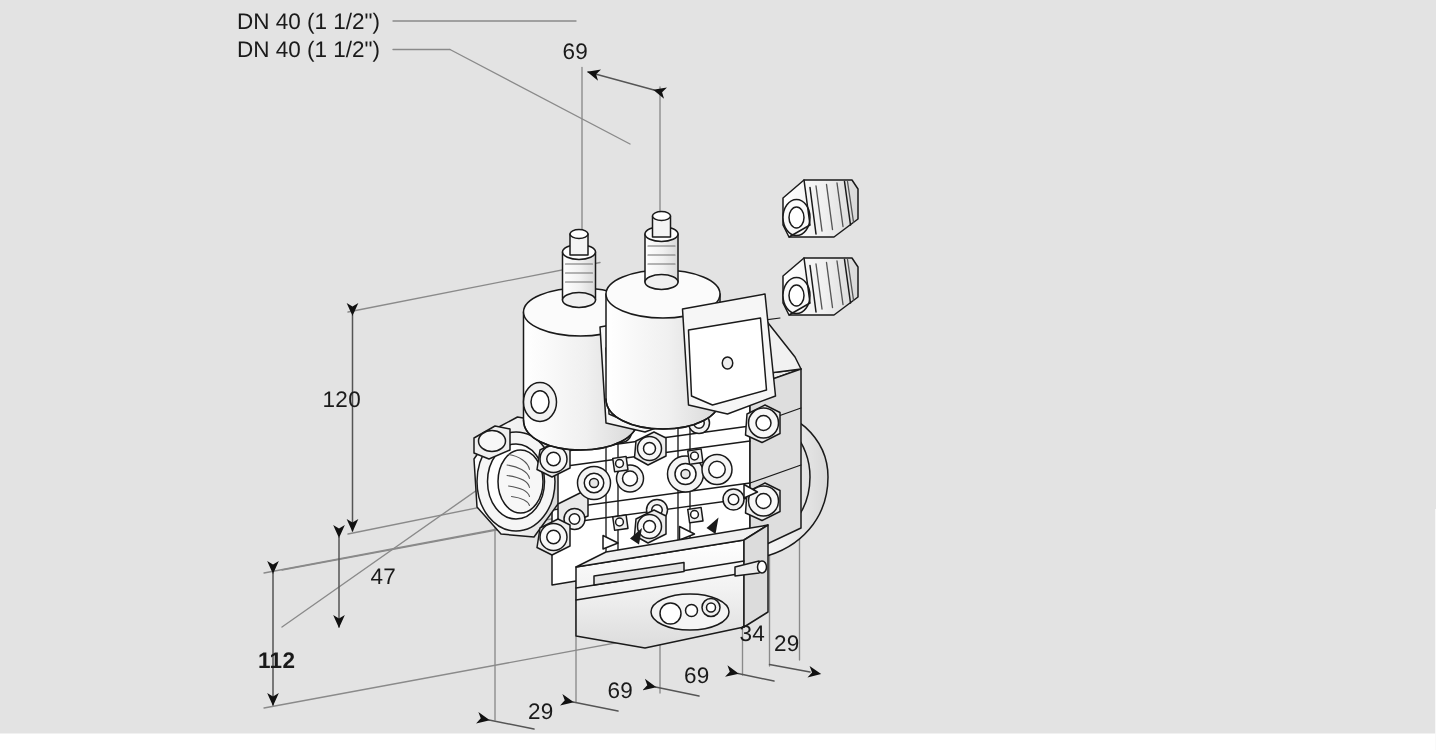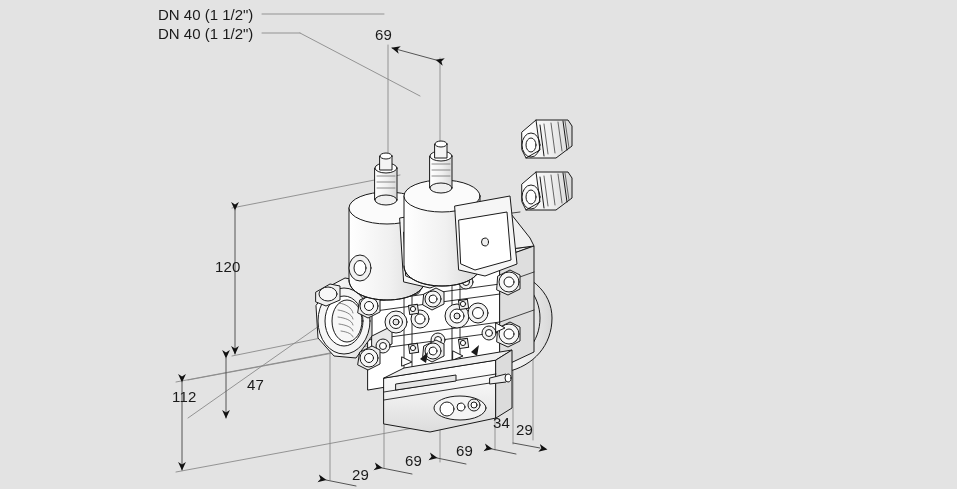--- a/index.html
+++ b/index.html
@@ -324,20 +324,20 @@
 
     </g>
   </svg>
 
   <div class="port-label" style="left:158px;top:6px;">DN 40 (1 1/2")</div>
   <div class="port-label" style="left:158px;top:25px;">DN 40 (1 1/2")</div>
 
   <div class="dim-label" style="left:375px;top:26px;">69</div>
   <div class="dim-label" style="left:215px;top:258px;">120</div>
   <div class="dim-label" style="left:215px;top:376px;margin-left:32px;">47</div>
-  <div class="dim-label" style="left:172px;top:388px;">112</div>
+  <div class="dim-label" style="left:172px;top:432px;font-weight:bold;">112</div>
   <div class="dim-label" style="left:352px;top:466px;">29</div>
   <div class="dim-label" style="left:405px;top:452px;">69</div>
   <div class="dim-label" style="left:456px;top:442px;">69</div>
   <div class="dim-label" style="left:493px;top:414px;">34</div>
   <div class="dim-label" style="left:516px;top:421px;">29</div>
 
 </div>
 
 </body></html>

